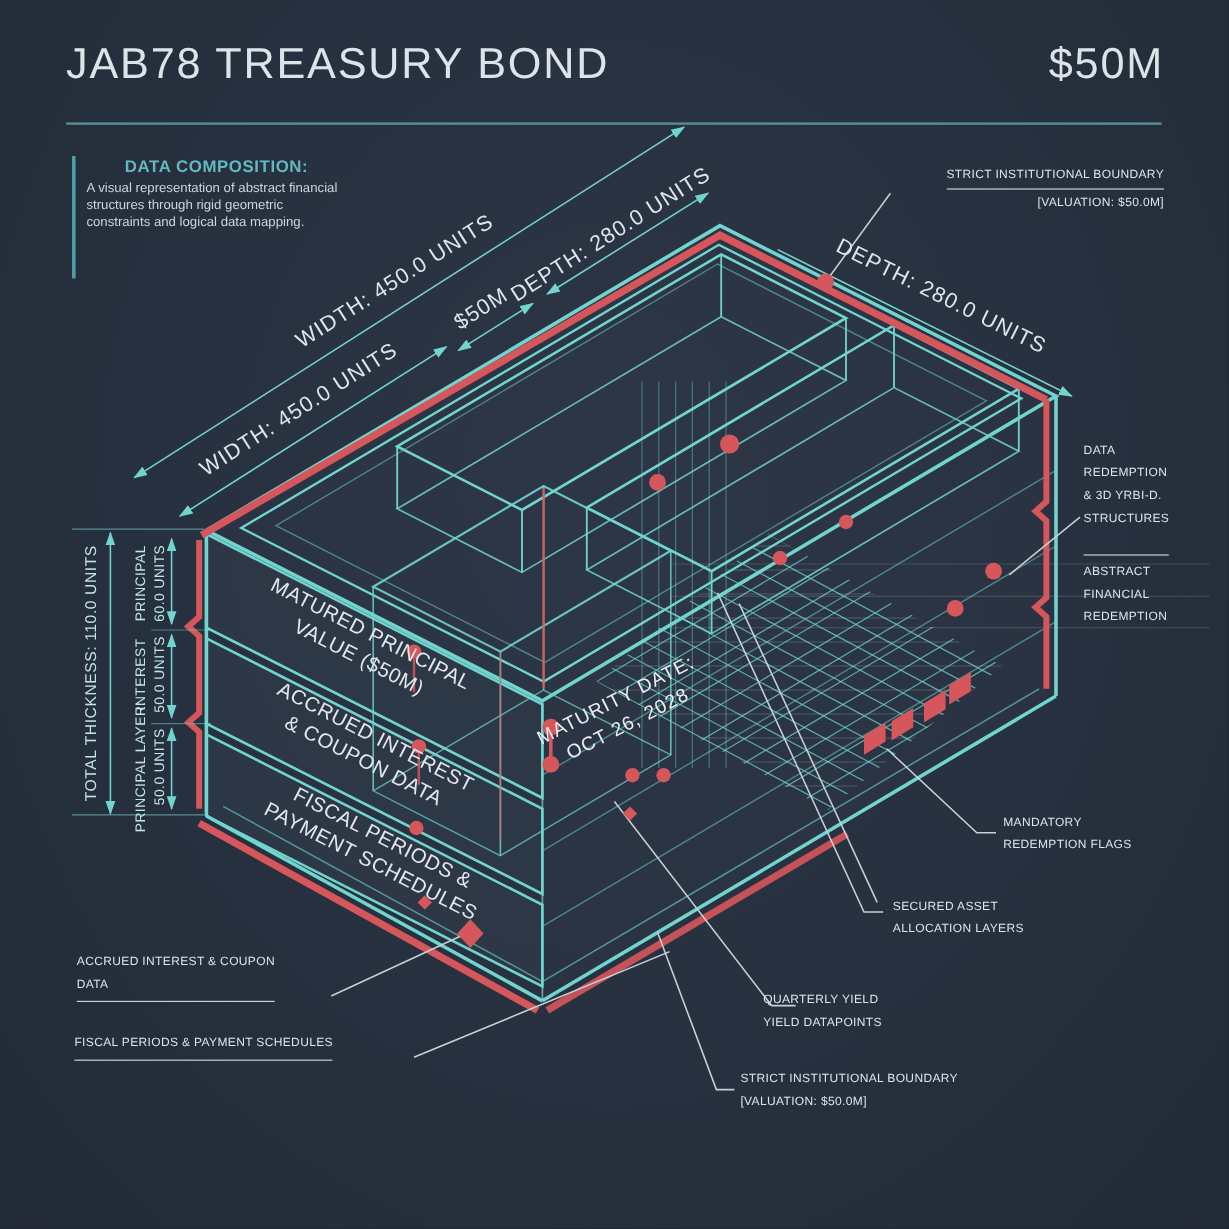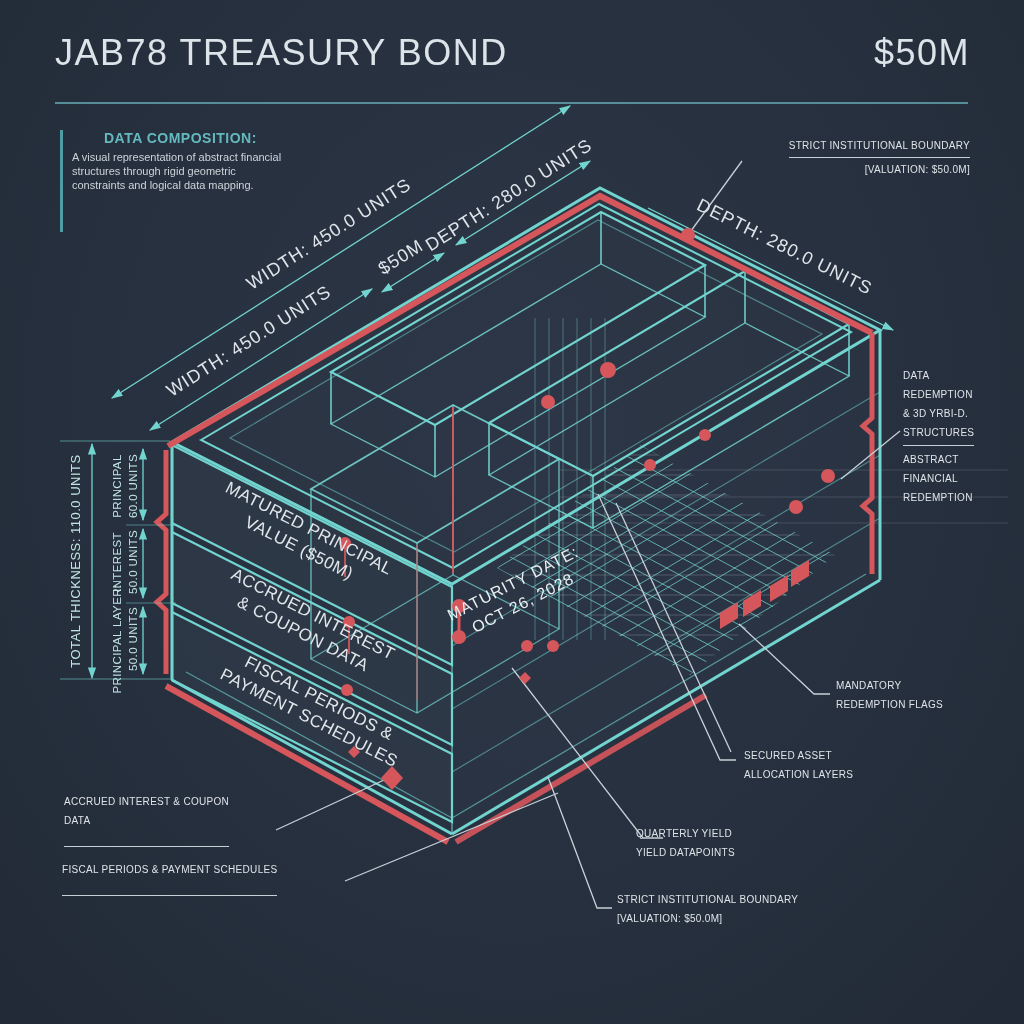--- a/index.html
+++ b/index.html
@@ -11,21 +11,21 @@
   }
   .abs{position:absolute;}
   .title{font-size:36px;letter-spacing:1.5px;color:#dce3e9;font-weight:400;white-space:nowrap;}
   .divider{height:2px;background:#5e9fa8;opacity:.85;}
   .info-bar{width:3px;background:#4f9ca4;}
   .info-head{font-size:14px;font-weight:700;color:#64b9bf;letter-spacing:.5px;margin-bottom:4px;margin-left:32px;}
   .info-body{font-size:11px;color:#cdd4da;line-height:1.28;width:215px;}
   .ann{font-size:10px;color:#dfe4e9;line-height:19px;letter-spacing:.3px;white-space:nowrap;}
   .ann .u{display:inline-block;border-bottom:1px solid #c7d0d7;padding-bottom:2px;margin-bottom:2px;}
   .ann.r{text-align:right;}
-  .rule{border-bottom:1px solid #c7d0d7;padding-bottom:3px;margin-bottom:4px;}
+  .rule{border-bottom:1px solid #c7d0d7;padding-bottom:20px;margin-bottom:4px;}
   svg text{font-family:"Liberation Sans", sans-serif;}
   .dim{font-size:18px;fill:#dfe5ea;letter-spacing:1px;}
   .dimv{font-size:13px;fill:#c2e6e4;letter-spacing:.5px;}
   .dimvs{font-size:11.5px;fill:#c2e6e4;letter-spacing:.4px;}
   .layerlab{font-size:17px;fill:#e2e7eb;letter-spacing:.5px;}
   .matlab{font-size:16px;fill:#eaeff2;letter-spacing:1px;}
 </style>
 </head>
 <body>
 
@@ -291,22 +291,22 @@
   <div class="abs ann" style="left:636px;top:824px">
     <div>QUARTERLY YIELD</div>
     <div>YIELD DATAPOINTS</div>
   </div>
 
   <div class="abs ann" style="left:617px;top:890px">
     <div>STRICT INSTITUTIONAL BOUNDARY</div>
     <div>[VALUATION: $50.0M]</div>
   </div>
 
-  <div class="abs ann" style="left:64px;top:792px;border-bottom:1px solid #c7d0d7;padding-bottom:16px">
+  <div class="abs ann" style="left:64px;top:792px;border-bottom:1px solid #c7d0d7;padding-bottom:4px">
     <div>ACCRUED INTEREST &amp; COUPON</div>
     <div>DATA</div>
   </div>
 
-  <div class="abs ann" style="left:62px;top:860px;border-bottom:1px solid #c7d0d7;padding-bottom:16px">
+  <div class="abs ann" style="left:62px;top:860px;border-bottom:1px solid #c7d0d7;padding-bottom:4px">
     <span>FISCAL PERIODS &amp; PAYMENT SCHEDULES</span>
   </div>
 
 </div>
 
 </body></html>

